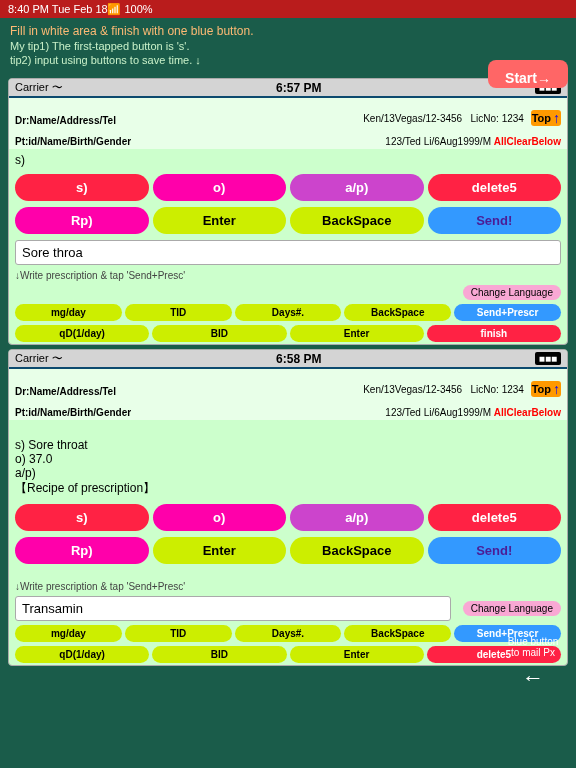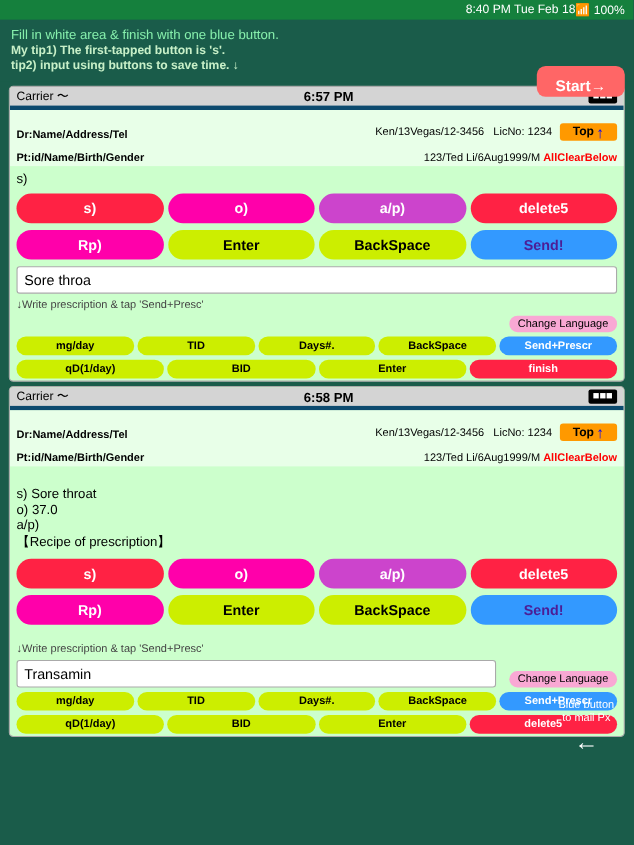--- a/index.html
+++ b/index.html
@@ -10,44 +10,43 @@
       font-family: Arial, sans-serif;
       font-size: 13px;
       color: #000;
       overflow: hidden;
       position: relative;
     }
 
     
     .status-bar {
       display: flex;
-      justify-content: flex-end;
+      justify-content: flex-start;
       align-items: center;
-      background: #15803d;
+      background: #b91c1c;
       color: white;
       font-size: 11px;
       padding: 2px 8px;
       height: 18px;
     }
 
     
     .instructions {
       padding: 6px 10px;
       color: #000;
       background: #1a5c4a;
     }
     .instructions p {
-      color: #86efac;
+      color: #fdba74;
       font-size: 12px;
       margin-bottom: 2px;
     }
     .instructions .tip {
       color: #c8f0c8;
       font-size: 11px;
-      font-weight: bold;
     }
 
     
     .start-btn {
       position: absolute;
       top: 60px;
       right: 8px;
       background: #ff6666;
       color: white;
       border: none;
@@ -70,21 +69,21 @@
     }
 
     
     .panel-status {
       background: #d4d4d4;
       display: flex;
       justify-content: space-between;
       align-items: center;
       padding: 1px 6px;
       font-size: 11px;
-      border-bottom: 4px solid #0c4a6e;
+      border-bottom: 2px solid #0c4a6e;
     }
     .panel-status .time {
       font-size: 12px;
       font-weight: bold;
     }
     .panel-status .battery {
       font-size: 10px;
       background: #000;
       color: #fff;
       padding: 1px 4px;
@@ -112,21 +111,21 @@
       font-size: 10px;
       color: #000;
     }
     .top-badge {
       display: inline-flex;
       align-items: center;
       background: #ff9900;
       color: #000;
       font-size: 11px;
       font-weight: bold;
-      padding: 0 12px;
+      padding: 0 1px;
       border-radius: 3px;
       margin-left: 4px;
     }
     .top-arrow {
       color: blue;
       font-size: 14px;
       margin-left: 2px;
     }
     .allclear {
       color: red;
@@ -385,21 +384,21 @@
     <button class="btn-oval btn-yellow-green">BackSpace</button>
     <button class="btn-oval btn-blue">Send!</button>
   </div>
 
   <div style="height:12px;"></div>
 
   <div class="presc-section">
     <span class="presc-label">↓Write prescription &amp; tap 'Send+Presc'</span>
   </div>
 
-  <div style="display:flex; padding:2px 6px; align-items:flex-end; gap:12px;">
+  <div style="display:flex; padding:2px 6px; align-items:center; gap:12px;">
     <input class="text-input" type="text" style="margin: 0px; flex: 1 1 0%;" value="Transamin">
     <button class="change-lang-btn">Change Language</button>
   </div>
 
   <div class="presc-row">
     <button class="presc-btn presc-btn-yellow">mg/day</button>
     <button class="presc-btn presc-btn-yellow">TID</button>
     <button class="presc-btn presc-btn-yellow">Days#.</button>
     <button class="presc-btn presc-btn-yellow">BackSpace</button>
     <button class="presc-btn presc-btn-blue">Send+Prescr</button>

